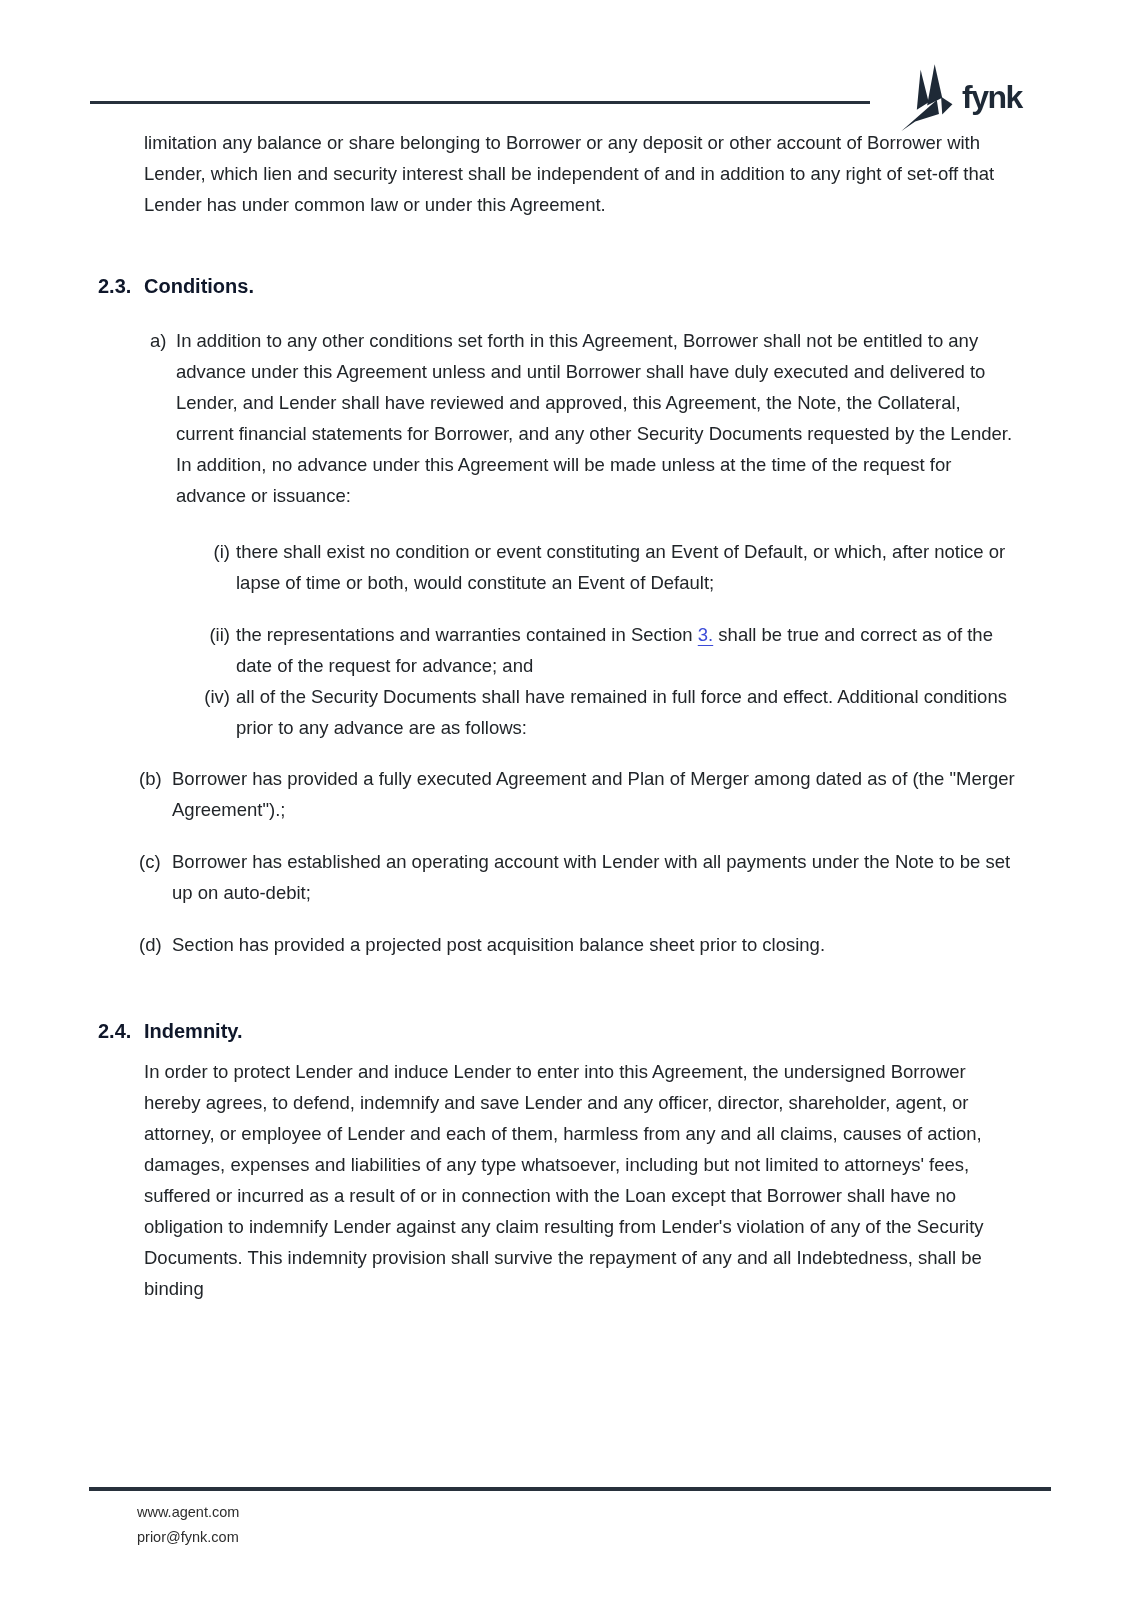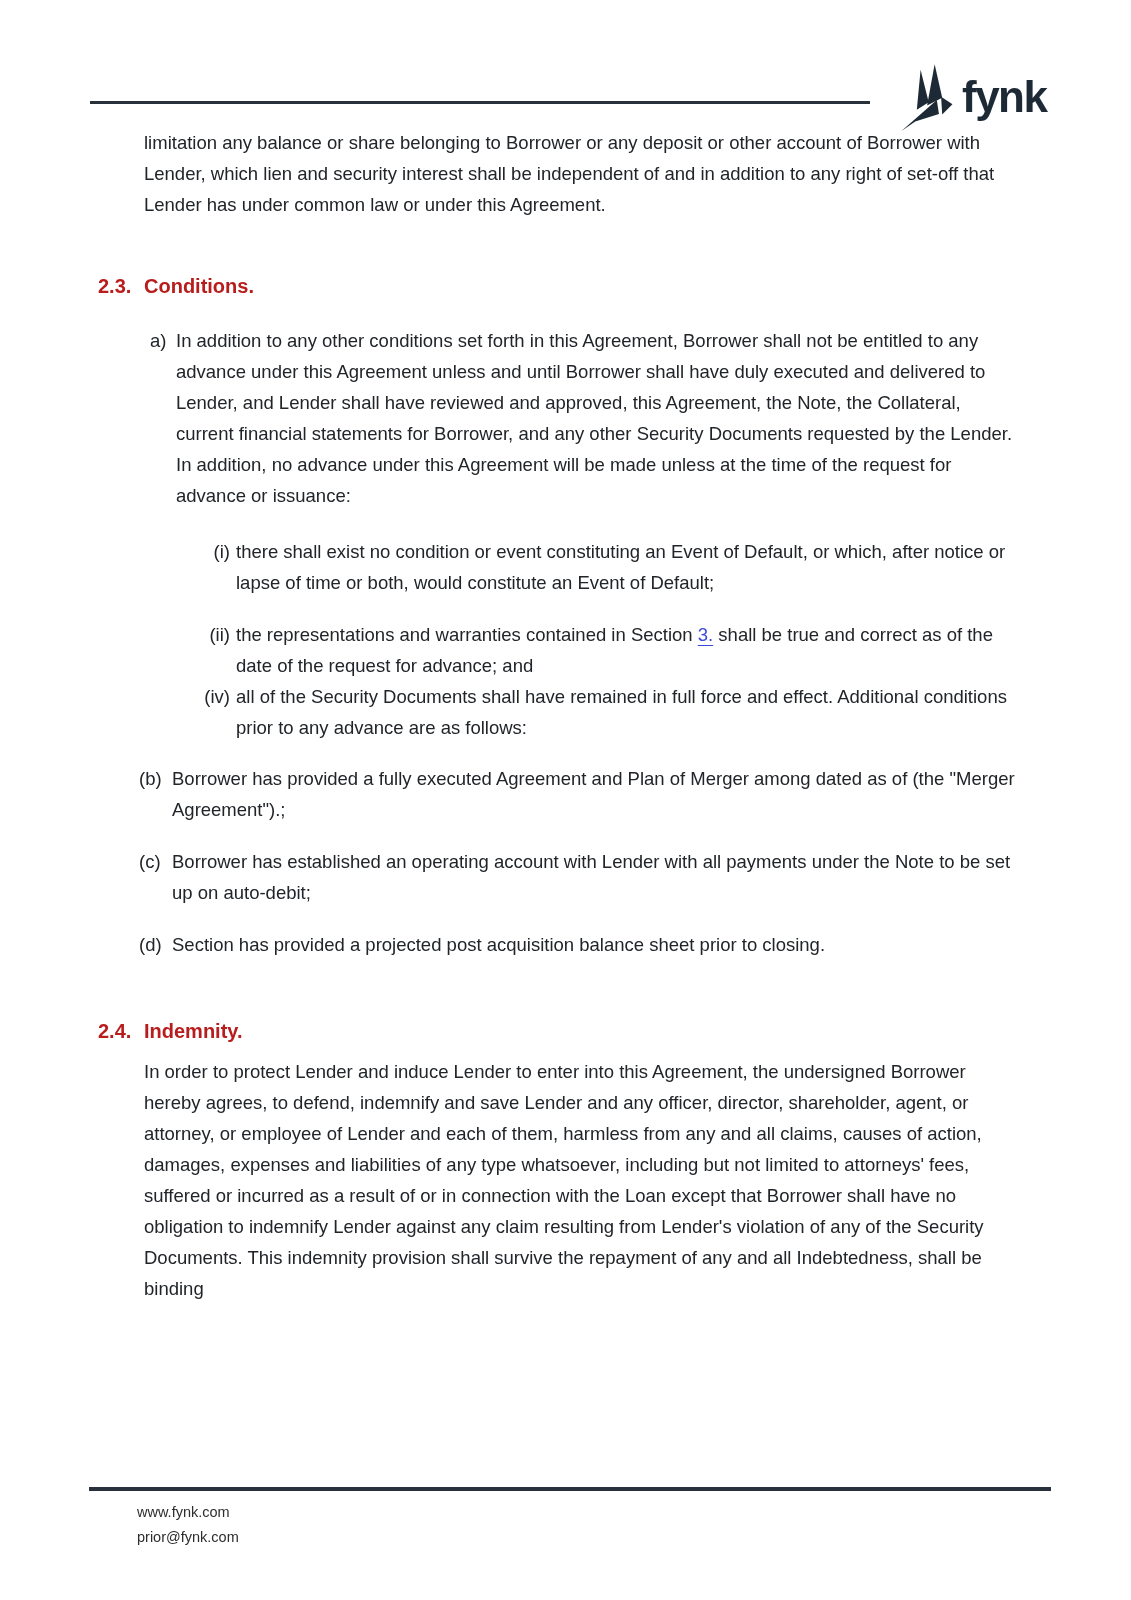--- a/index.html
+++ b/index.html
@@ -28,21 +28,21 @@
     left: 899px;
     top: 62px;
     height: 76px;
     display: flex;
     align-items: center;
     gap: 9px;
   }
   .logo svg { display: block; width: 54px; height: 74px; }
   .logo svg polygon { fill: var(--color-brand-navy, #1e2936); }
   .logo-text {
-    font-size: 44px;
+    font-size: 32px;
     font-weight: bold;
     letter-spacing: -1.5px;
     color: var(--color-brand-navy, #1e2936);
     line-height: 1;
     padding-bottom: 6px;
   }
 
   
   .content {
     position: absolute;
@@ -52,21 +52,21 @@
     font-size: 18.5px;
     line-height: 31px;
   }
   .para { margin: 0; }
 
   .heading {
     position: relative;
     font-weight: bold;
     font-size: 20px;
     line-height: 22px;
-    color: #b91c1c;
+    color: #0f172a;
   }
   .heading .num { position: absolute; left: -46px; }
   .heading-23 { margin-top: 55px; }
   .heading-24 { margin-top: 60px; }
 
   .item { position: relative; }
   .item .marker { position: absolute; top: 0; }
 
   .item-a { margin-top: 28px; padding-left: 32px; }
   .item-a > .marker { left: 6px; }
@@ -177,17 +177,17 @@
       <span class="num">2.4.</span>
       <span class="title">Indemnity.</span>
     </div>
 
     <p class="para para-2">In order to protect Lender and induce Lender to enter into this Agreement, the undersigned Borrower hereby agrees, to defend, indemnify and save Lender and any officer, director, shareholder, agent, or attorney, or employee of Lender and each of them, harmless from any and all claims, causes of action, damages, expenses and liabilities of any type whatsoever, including but not limited to attorneys' fees, suffered or incurred as a result of or in connection with the Loan except that Borrower shall have no obligation to indemnify Lender against any claim resulting from Lender's violation of any of the Security Documents. This indemnity provision shall survive the repayment of any and all Indebtedness, shall be binding</p>
 
   </div>
 
   <div class="footer-rule"></div>
   <div class="footer-text">
-    <div>www.fynk.com</div>
+    <div>www.agent.com</div>
     <div>prior@fynk.com</div>
   </div>
 
 </div>
 
 </body></html>

